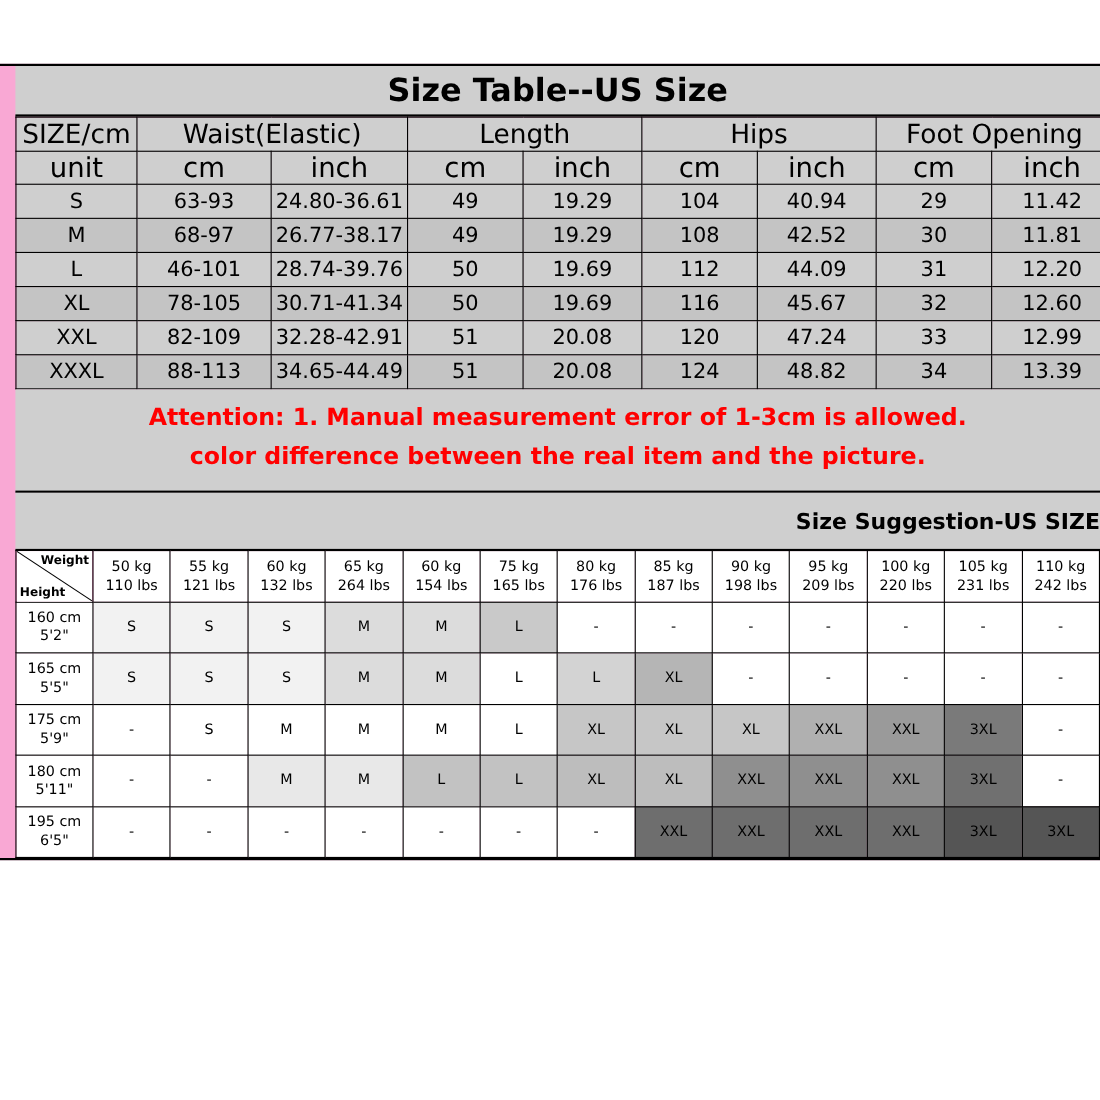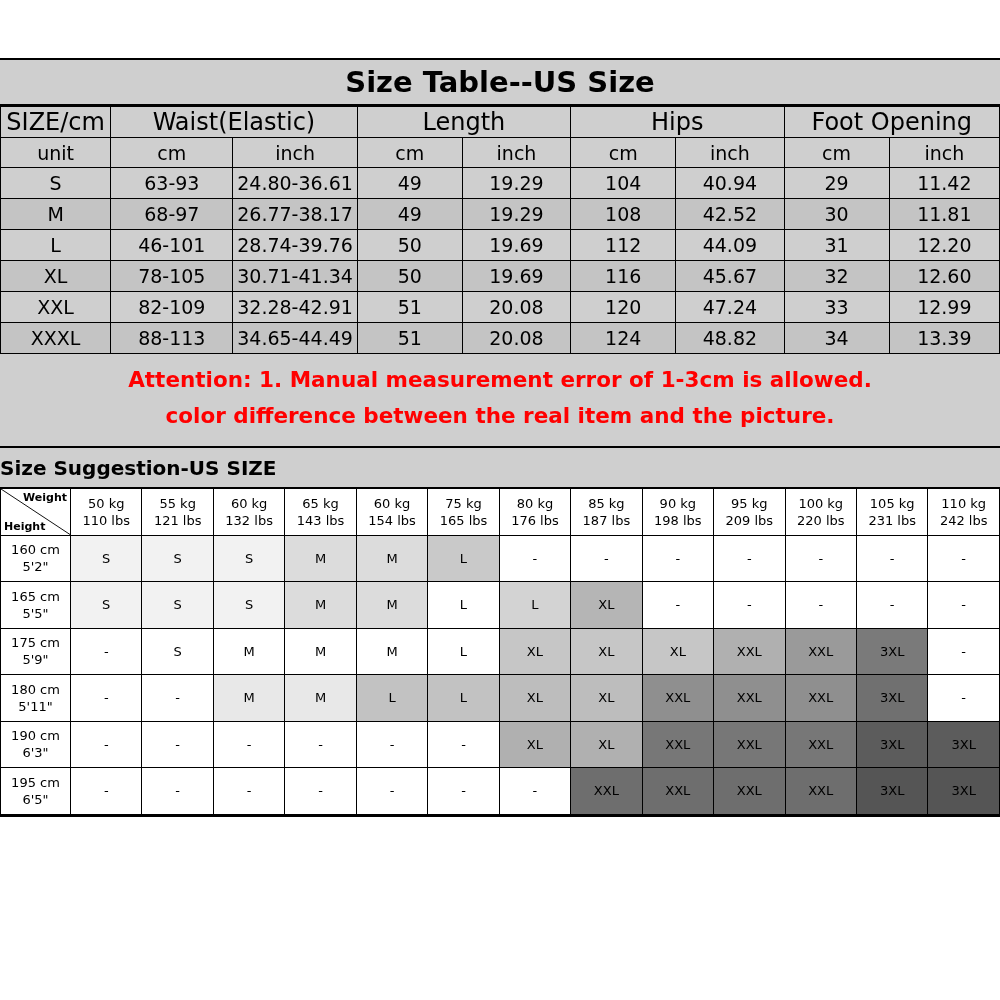--- a/index.html
+++ b/index.html
@@ -15,20 +15,21 @@
     width: 1000px; height: 1000px;
     background: #ffffff;
   }
   .sheet {
     position: absolute;
     left: 0; top: 58px;
     width: 1000px;
     background: #f9a8d4;
     border-top: 2px solid #000;
     border-bottom: 2px solid #000;
+    padding-left: 14px;
   }
 
   
   .title-row {
     height: 46px;
     display: flex; align-items: center; justify-content: center;
     background: #cfcfcf;
     border-bottom: 2px solid #000;
   }
   .title-row .t {
@@ -43,21 +44,21 @@
     table-layout: fixed;
   }
   table.sizetable td, table.sizetable th {
     border: 1px solid #000;
     text-align: center;
     font-weight: normal;
     color: #000;
     padding: 0;
   }
   .r-group td { height: 31px; font-size: 24px; font-weight: bold; background: #cfcfcf; }
-  .r-unit td { height: 30px; font-size: 19px; font-weight: bold; background: #cfcfcf; }
+  .r-unit td { height: 30px; font-size: 25px; font-weight: bold; background: #cfcfcf; }
   .r-data td { height: 31px; font-size: 19px; background: #cfcfcf; }
   .r-data.alt td { background: #c4c4c4; }
   .c-size { width: 110px; }
   .c-w1 { width: 122px; }
   .c-w2 { width: 124px; }
   .c-l1 { width: 105px; }
   .c-l2 { width: 108px; }
   .c-h1 { width: 105px; }
   .c-h2 { width: 108px; }
   .c-f1 { width: 105px; }
@@ -74,22 +75,22 @@
     margin: 0;
     color: #ff0000;
     font-weight: bold;
     font-size: 21.5px;
     line-height: 36px;
     white-space: nowrap;
   }
 
   
   .sugg-title {
-    height: 40px;
-    display: flex; align-items: center; justify-content: flex-start;
+    height: 52px;
+    display: flex; align-items: center; justify-content: flex-end;
     background: #cfcfcf;
     border-bottom: 1px solid #000;
   }
   .sugg-title .t { font-size: 20px; font-weight: bold; color: #000; }
 
   
   table.sugg {
     width: 100%;
     border-collapse: collapse;
     table-layout: fixed;
@@ -275,21 +276,21 @@
             <td class="whead">
               <div>55 kg</div>
               <div>121 lbs</div>
             </td>
             <td class="whead">
               <div>60 kg</div>
               <div>132 lbs</div>
             </td>
             <td class="whead">
               <div>65 kg</div>
-              <div>143 lbs</div>
+              <div>264 lbs</div>
             </td>
             <td class="whead">
               <div>60 kg</div>
               <div>154 lbs</div>
             </td>
             <td class="whead">
               <div>75 kg</div>
               <div>165 lbs</div>
             </td>
             <td class="whead">
@@ -392,39 +393,20 @@
             <td class="cell" style="background: rgb(189, 189, 189);">XL</td>
             <td class="cell" style="background: rgb(189, 189, 189);">XL</td>
             <td class="cell" style="background: rgb(143, 143, 143);">XXL</td>
             <td class="cell" style="background: rgb(143, 143, 143);">XXL</td>
             <td class="cell" style="background: rgb(143, 143, 143);">XXL</td>
             <td class="cell" style="background: rgb(112, 112, 112);">3XL</td>
             <td class="cell dash" style="background: rgb(255, 255, 255);">-</td>
           </tr>
           <tr>
             <td class="hhead">
-              <div>190 cm</div>
-              <div>6'3"</div>
-            </td>
-            <td class="cell dash" style="background: rgb(255, 255, 255);">-</td>
-            <td class="cell dash" style="background: rgb(255, 255, 255);">-</td>
-            <td class="cell dash" style="background: rgb(255, 255, 255);">-</td>
-            <td class="cell dash" style="background: rgb(255, 255, 255);">-</td>
-            <td class="cell dash" style="background: rgb(255, 255, 255);">-</td>
-            <td class="cell dash" style="background: rgb(255, 255, 255);">-</td>
-            <td class="cell" style="background: rgb(176, 176, 176);">XL</td>
-            <td class="cell" style="background: rgb(176, 176, 176);">XL</td>
-            <td class="cell" style="background: rgb(119, 119, 119);">XXL</td>
-            <td class="cell" style="background: rgb(119, 119, 119);">XXL</td>
-            <td class="cell" style="background: rgb(119, 119, 119);">XXL</td>
-            <td class="cell" style="background: rgb(92, 92, 92);">3XL</td>
-            <td class="cell" style="background: rgb(92, 92, 92);">3XL</td>
-          </tr>
-          <tr>
-            <td class="hhead">
               <div>195 cm</div>
               <div>6'5"</div>
             </td>
             <td class="cell dash" style="background: rgb(255, 255, 255);">-</td>
             <td class="cell dash" style="background: rgb(255, 255, 255);">-</td>
             <td class="cell dash" style="background: rgb(255, 255, 255);">-</td>
             <td class="cell dash" style="background: rgb(255, 255, 255);">-</td>
             <td class="cell dash" style="background: rgb(255, 255, 255);">-</td>
             <td class="cell dash" style="background: rgb(255, 255, 255);">-</td>
             <td class="cell dash" style="background: rgb(255, 255, 255);">-</td>

